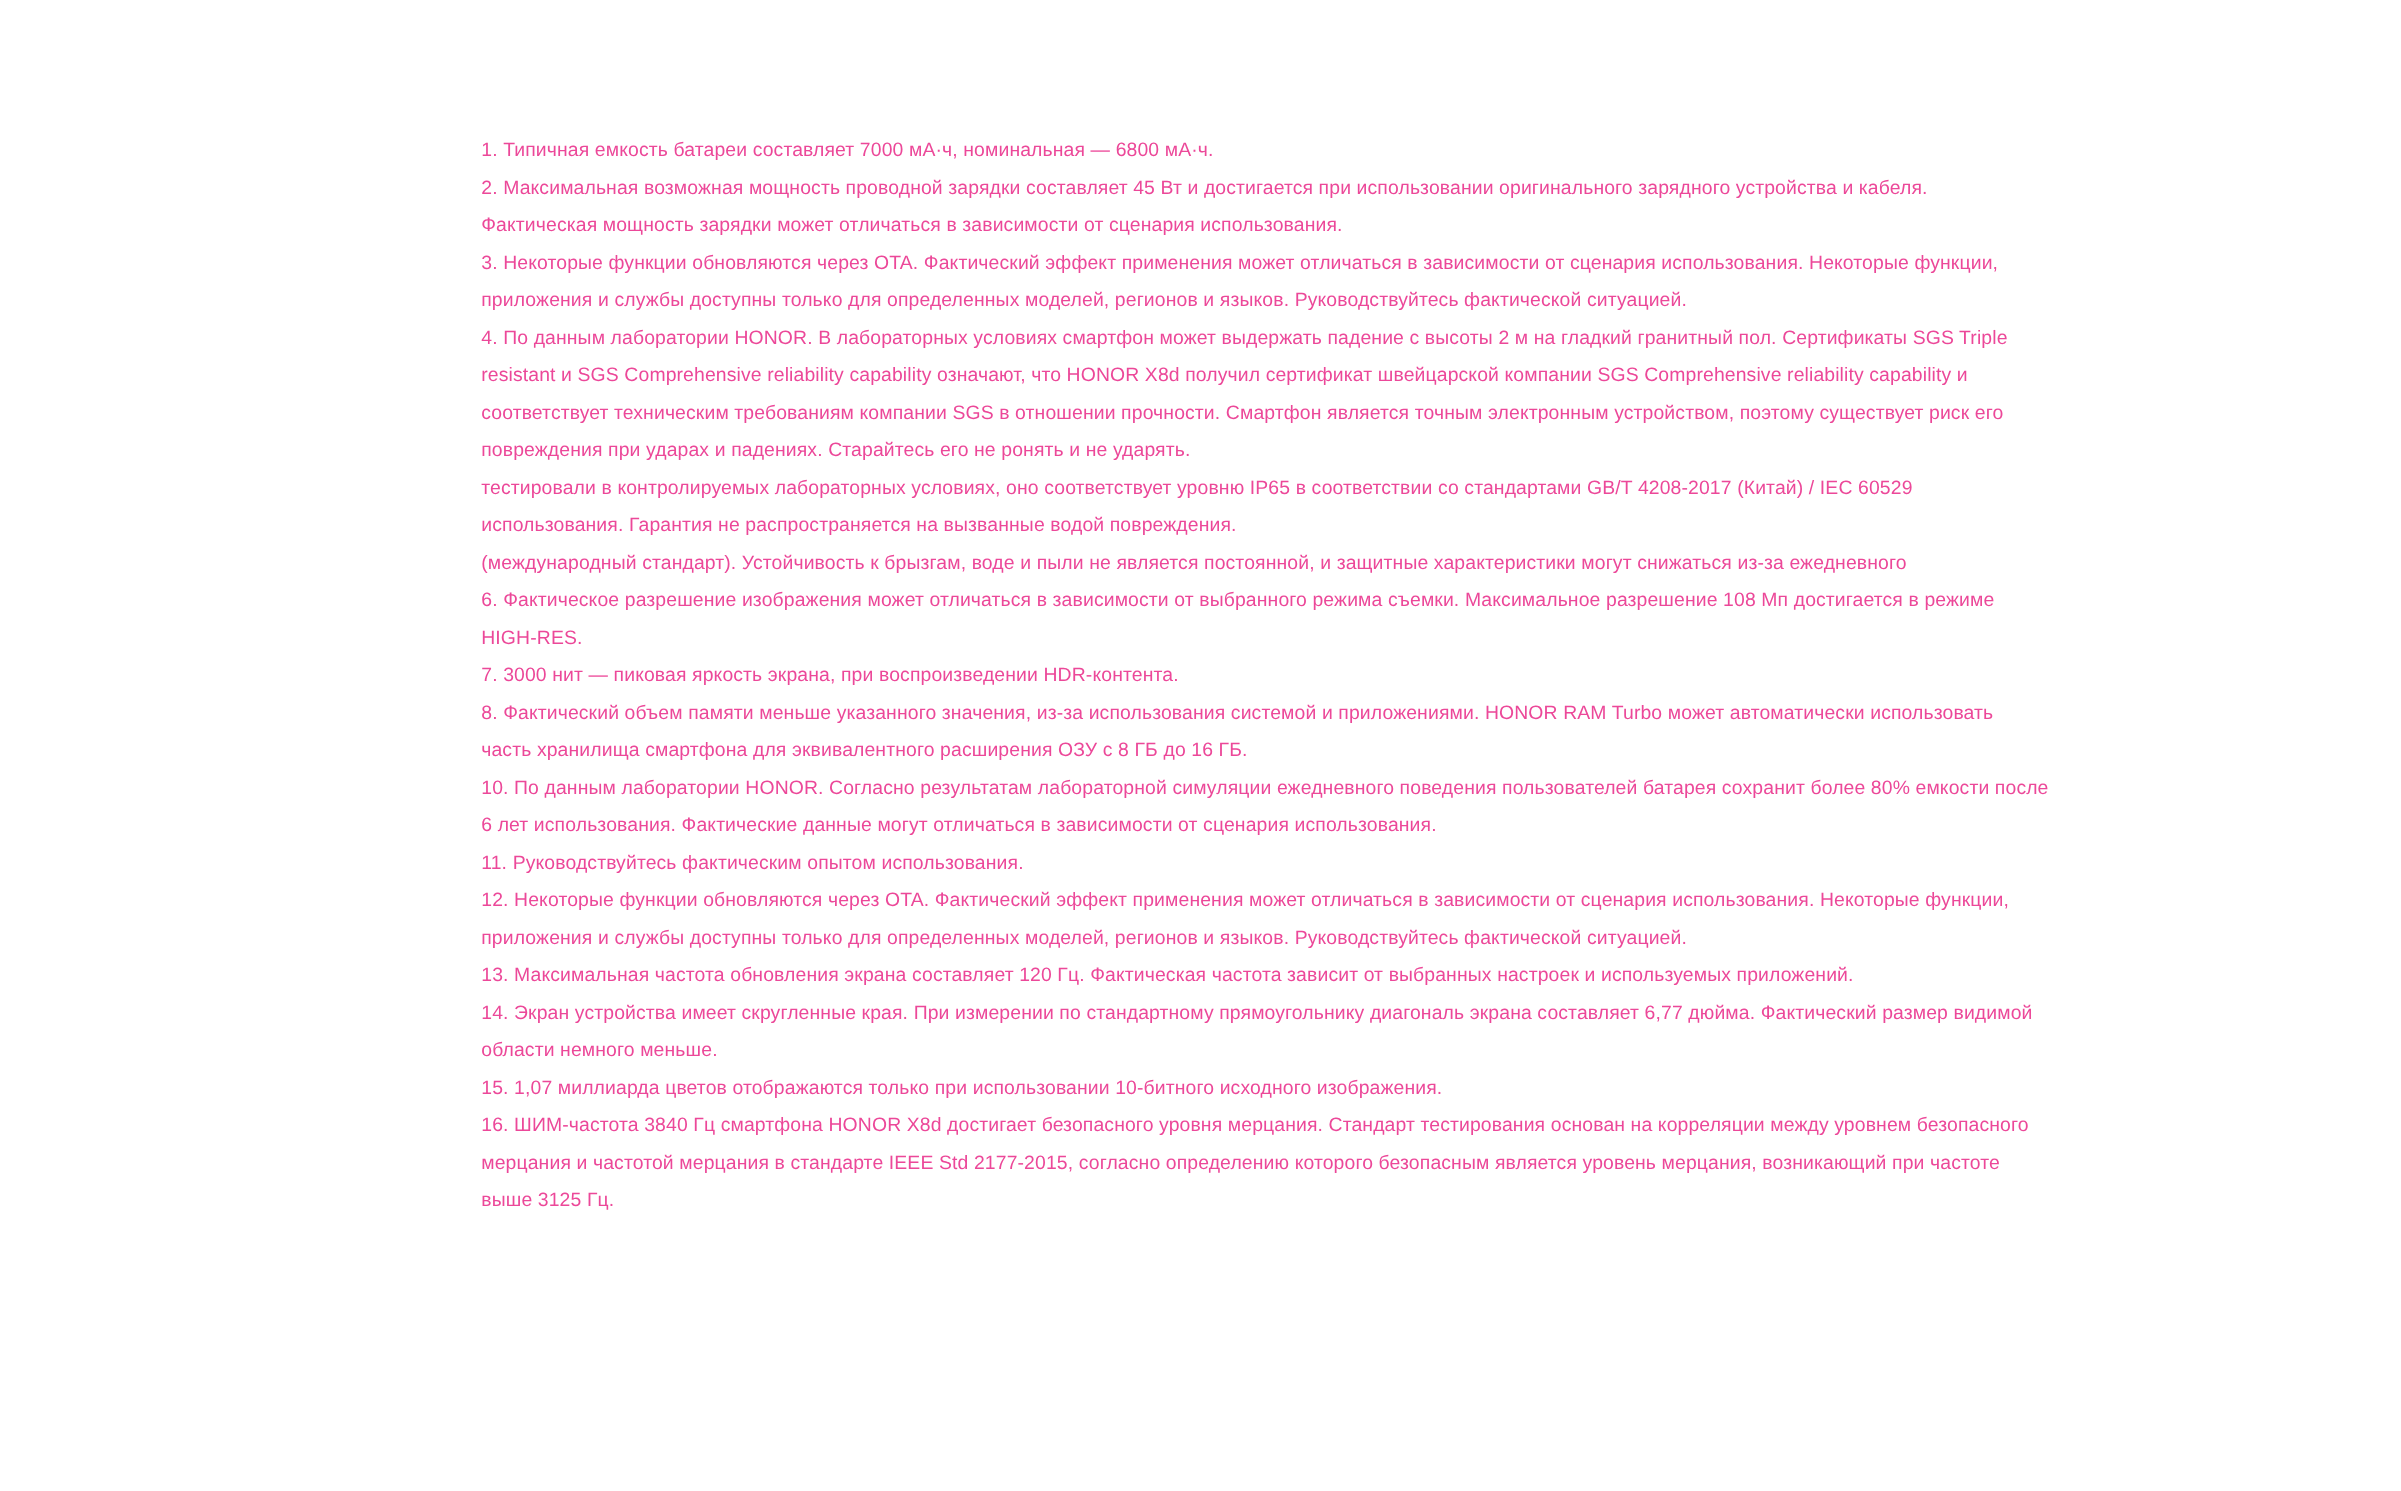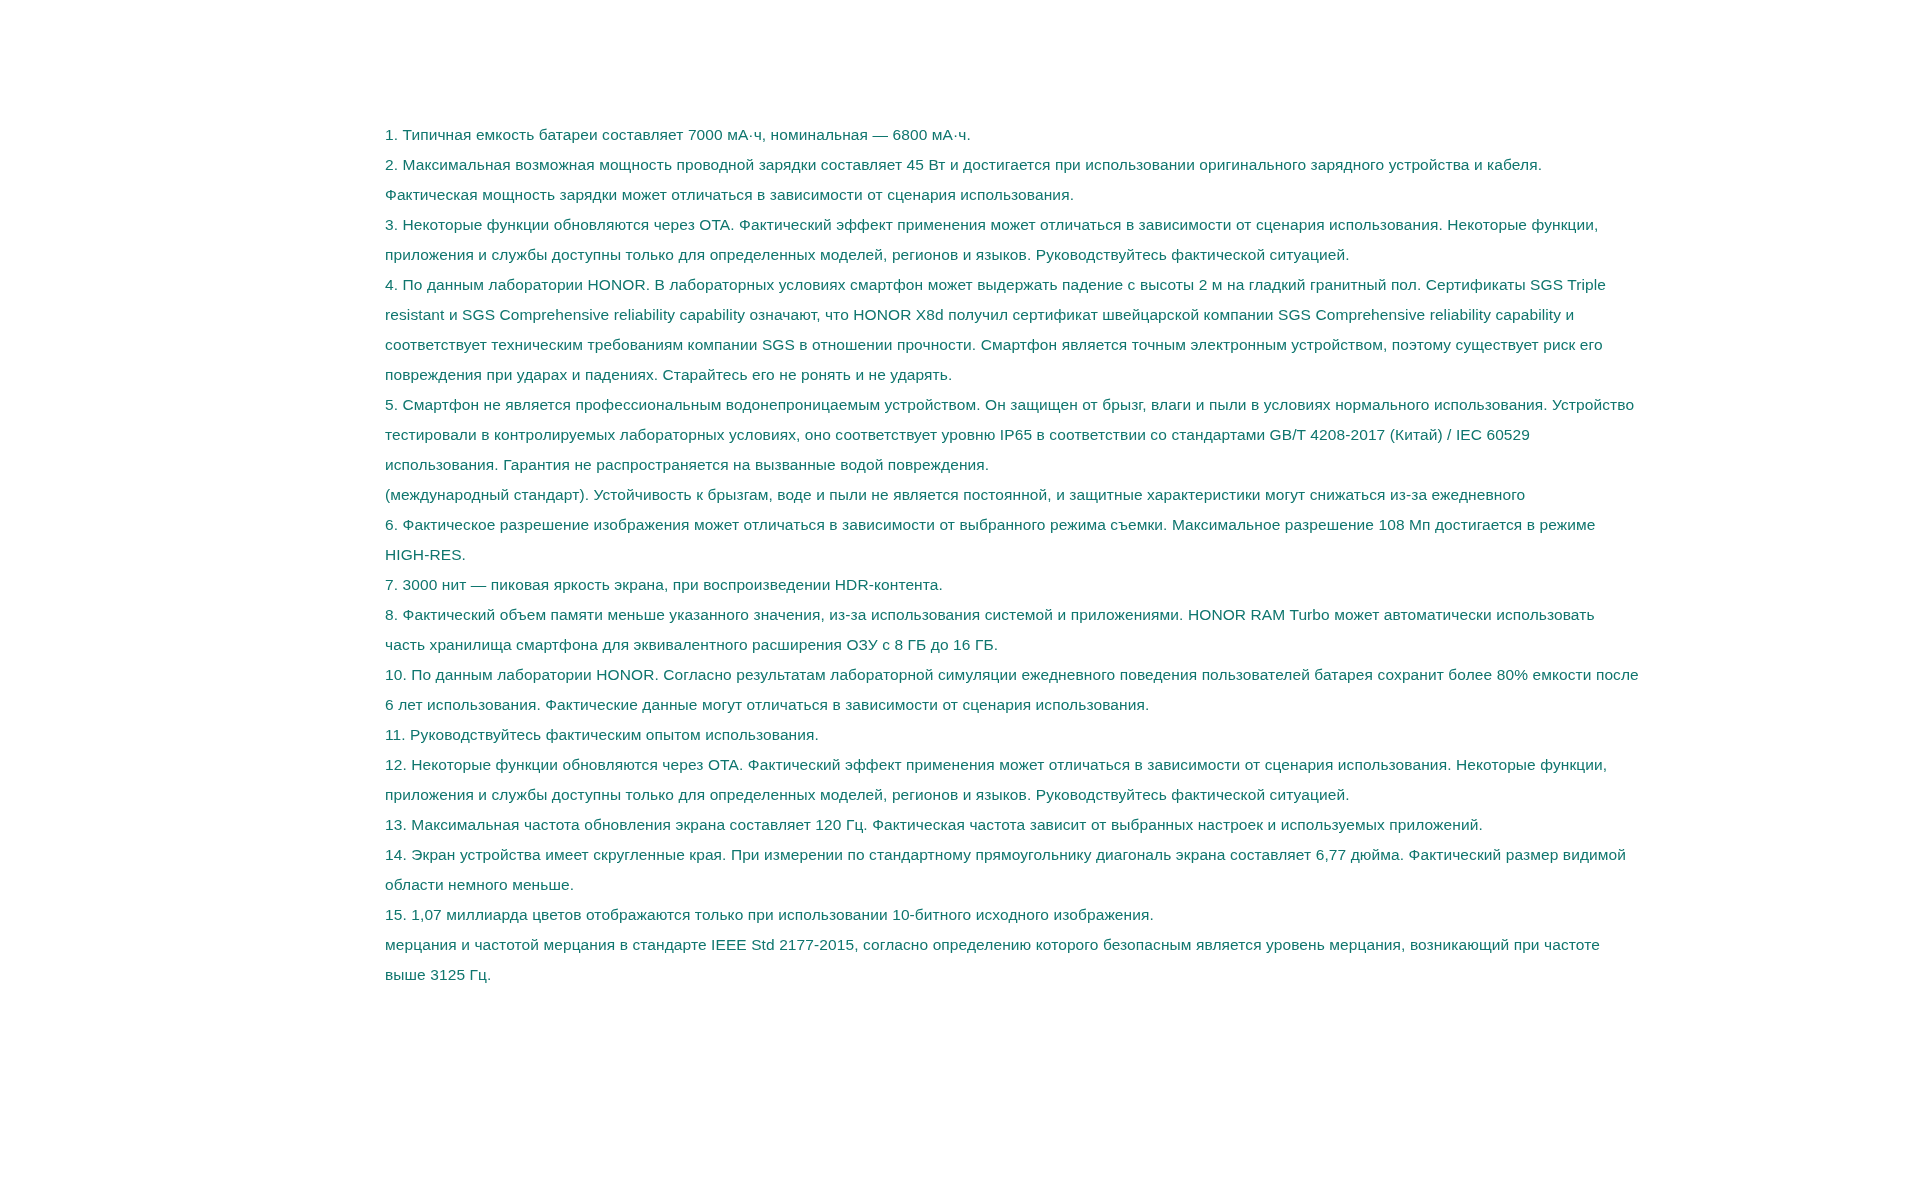--- a/index.html
+++ b/index.html
@@ -10,23 +10,23 @@
   body {
     width: 1921px;
     height: 1193px;
     position: relative;
     overflow: hidden;
     font-family: "Liberation Sans", sans-serif;
   }
   .doc {
     position: absolute;
     left: 385px;
-    top: 120px;
+    top: 106px;
     width: 1165px;
-    color: #0f766e;
+    color: #ec4899;
     font-size: 15.5px;
     line-height: 30px;
     letter-spacing: 0.1px;
   }
   .item {
     margin: 0;
     padding: 0;
   }
   .line {
     display: block;
@@ -54,21 +54,20 @@
   </p>
 
   <p class="item">
     <span class="line">4. По данным лаборатории HONOR. В лабораторных условиях смартфон может выдержать падение с высоты 2 м на гладкий гранитный пол. Сертификаты SGS Triple</span>
     <span class="line">resistant и SGS Comprehensive reliability capability означают, что HONOR X8d получил сертификат швейцарской компании SGS Comprehensive reliability capability и</span>
     <span class="line">соответствует техническим требованиям компании SGS в отношении прочности. Смартфон является точным электронным устройством, поэтому существует риск его</span>
     <span class="line">повреждения при ударах и падениях. Старайтесь его не ронять и не ударять.</span>
   </p>
 
   <p class="item">
-    <span class="line">5. Смартфон не является профессиональным водонепроницаемым устройством. Он защищен от брызг, влаги и пыли в условиях нормального использования. Устройство</span>
     <span class="line">тестировали в контролируемых лабораторных условиях, оно соответствует уровню IP65 в соответствии со стандартами GB/T 4208-2017 (Китай) / IEC 60529</span>
     <span class="line">использования. Гарантия не распространяется на вызванные водой повреждения.</span>
     <span class="line">(международный стандарт). Устойчивость к брызгам, воде и пыли не является постоянной, и защитные характеристики могут снижаться из-за ежедневного</span>
   </p>
 
   <p class="item">
     <span class="line">6. Фактическое разрешение изображения может отличаться в зависимости от выбранного режима съемки. Максимальное разрешение 108 Мп достигается в режиме</span>
     <span class="line">HIGH-RES.</span>
   </p>
 
@@ -103,17 +102,18 @@
   <p class="item">
     <span class="line">14. Экран устройства имеет скругленные края. При измерении по стандартному прямоугольнику диагональ экрана составляет 6,77 дюйма. Фактический размер видимой</span>
     <span class="line">области немного меньше.</span>
   </p>
 
   <p class="item">
     <span class="line">15. 1,07 миллиарда цветов отображаются только при использовании 10-битного исходного изображения.</span>
   </p>
 
   <p class="item">
+    <span class="line">16. ШИМ-частота 3840 Гц смартфона HONOR X8d достигает безопасного уровня мерцания. Стандарт тестирования основан на корреляции между уровнем безопасного</span>
     <span class="line">мерцания и частотой мерцания в стандарте IEEE Std 2177-2015, согласно определению которого безопасным является уровень мерцания, возникающий при частоте</span>
     <span class="line">выше 3125 Гц.</span>
   </p>
 
 </div>
 
 </body></html>

